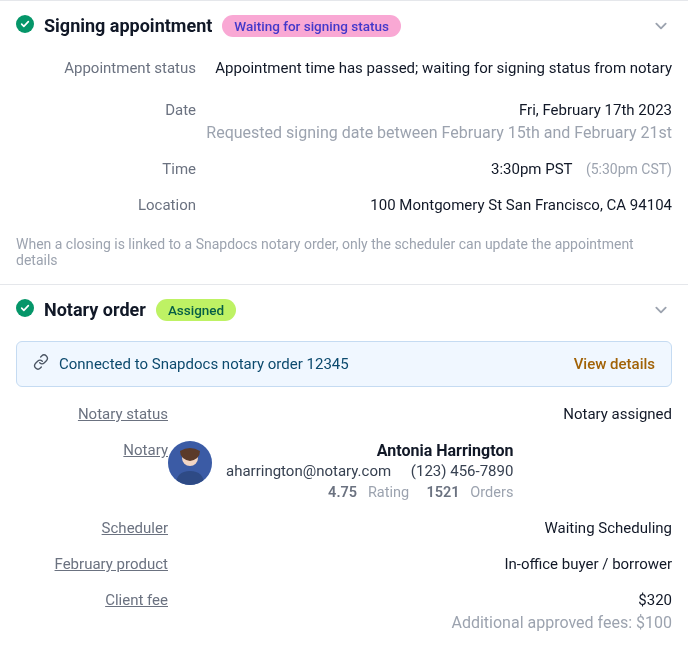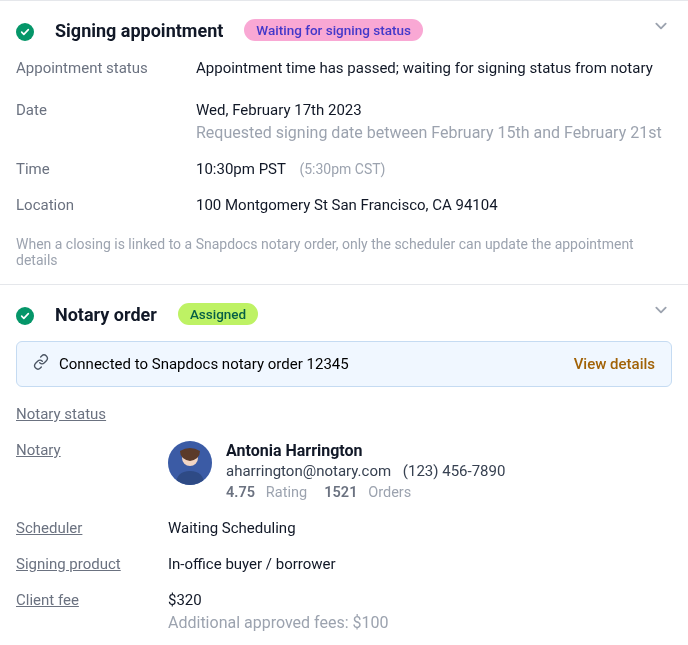--- a/index.html
+++ b/index.html
@@ -10,22 +10,22 @@
     color: #1f2937;
     background: #fff;
     width: 688px;
   }
   .panel {
     border-top: 1px solid #e5e7eb;
     padding: 14px 16px 16px 16px;
   }
   .panel-header {
     display: flex;
-    align-items: flex-end;
-    gap: 21px;
+    align-items: flex-start;
+    gap: 10px;
   }
   .check-icon {
     width: 18px;
     height: 18px;
     border-radius: 50%;
     background: #059669;
     display: inline-flex;
     align-items: center;
     justify-content: center;
     flex: none;
@@ -54,20 +54,21 @@
   }
   .chevron {
     margin-left: auto;
     color: #9ca3af;
     cursor: pointer;
     padding: 4px;
   }
   .row {
     display: flex;
     margin-top: 18px;
+    text-align: right;
   }
   .label {
     width: 180px;
     flex: none;
     color: #6b7280;
     font-size: 15px;
   }
   .value {
     flex: 1;
     color: #111827;
@@ -97,21 +98,21 @@
     border: 1px solid #c5dbf2;
     background: #f0f7ff;
     border-radius: 6px;
     padding: 12px 16px;
     display: flex;
     align-items: center;
     gap: 10px;
     margin-top: 16px;
   }
   .link-box .link-label {
-    color: #000000;
+    color: #0c4a6e;
     font-size: 15px;
   }
   .view-link {
     margin-left: auto;
     color: #a16207;
     font-weight: 500;
     font-size: 15px;
     cursor: pointer;
   }
   .link-icon {
@@ -134,21 +135,21 @@
   .notary-name {
     font-weight: 700;
     color: #111827;
     font-size: 16px;
   }
   .notary-contact {
     color: #374151;
     font-size: 15px;
     margin-top: 2px;
   }
-  .notary-contact .phone { margin-left: 8px; }
+  .notary-contact .phone { margin-left: 16px; }
   .notary-stats {
     color: #9ca3af;
     font-size: 14.5px;
     margin-top: 4px;
   }
   .notary-stats .strong { color:#6b7280; font-weight:600; }
   .notary-stats .sep { display:inline-block; width:10px; }
 </style>
 </head>
 <body>
@@ -170,29 +171,29 @@
   </div>
 
   <div class="row">
     <div class="label">Appointment status</div>
     <div class="value">Appointment time has passed; waiting for signing status from notary</div>
   </div>
 
   <div class="row" style="margin-top:24px;">
     <div class="label">Date</div>
     <div class="value">
-      <div>Wed, February 17th 2023</div>
+      <div>Fri, February 17th 2023</div>
       <div class="sub">Requested signing date between February 15th and February 21st</div>
     </div>
   </div>
 
   <div class="row">
     <div class="label">Time</div>
     <div class="value">
-      <span>10:30pm PST</span>
+      <span>3:30pm PST</span>
       <span class="sub-inline">(5:30pm CST)</span>
     </div>
   </div>
 
   <div class="row">
     <div class="label">Location</div>
     <div class="value">100 Montgomery St San Francisco, CA 94104</div>
   </div>
 
   <div class="panel-footer-note">When a closing is linked to a Snapdocs notary order, only the scheduler can update the appointment details</div>
@@ -220,20 +221,21 @@
           <path d="M10 13a5 5 0 0 0 7.07 0l3-3a5 5 0 0 0-7.07-7.07l-1.5 1.5"></path>
           <path d="M14 11a5 5 0 0 0-7.07 0l-3 3a5 5 0 0 0 7.07 7.07l1.5-1.5"></path>
         </svg>
     </span>
     <span class="link-label">Connected to Snapdocs notary order 12345</span>
     <span class="view-link">View details</span>
   </div>
 
   <div class="row">
     <div class="note-row label">Notary status</div>
+    <div class="value">Notary assigned</div>
   </div>
 
   <div class="row">
     <div class="note-row label">Notary</div>
     <div class="value notary-block">
       <div class="avatar">
         <svg viewBox="0 0 44 44">
           <rect width="44" height="44" fill="#3b5ba5"></rect>
           <circle cx="22" cy="17" r="8" fill="#f2d5c4"></circle>
           <path d="M12 10 Q22 4 32 10 Q32 18 22 20 Q12 18 12 10" fill="#5b3a29"></path>
@@ -258,21 +260,21 @@
       </div>
     </div>
   </div>
 
   <div class="row">
     <div class="note-row label">Scheduler</div>
     <div class="value">Waiting Scheduling</div>
   </div>
 
   <div class="row">
-    <div class="note-row label">Signing product</div>
+    <div class="note-row label">February product</div>
     <div class="value">In-office buyer / borrower</div>
   </div>
 
   <div class="row">
     <div class="note-row label">Client fee</div>
     <div class="value">
       <div>$320</div>
       <div class="sub">Additional approved fees: $100</div>
     </div>
   </div>

